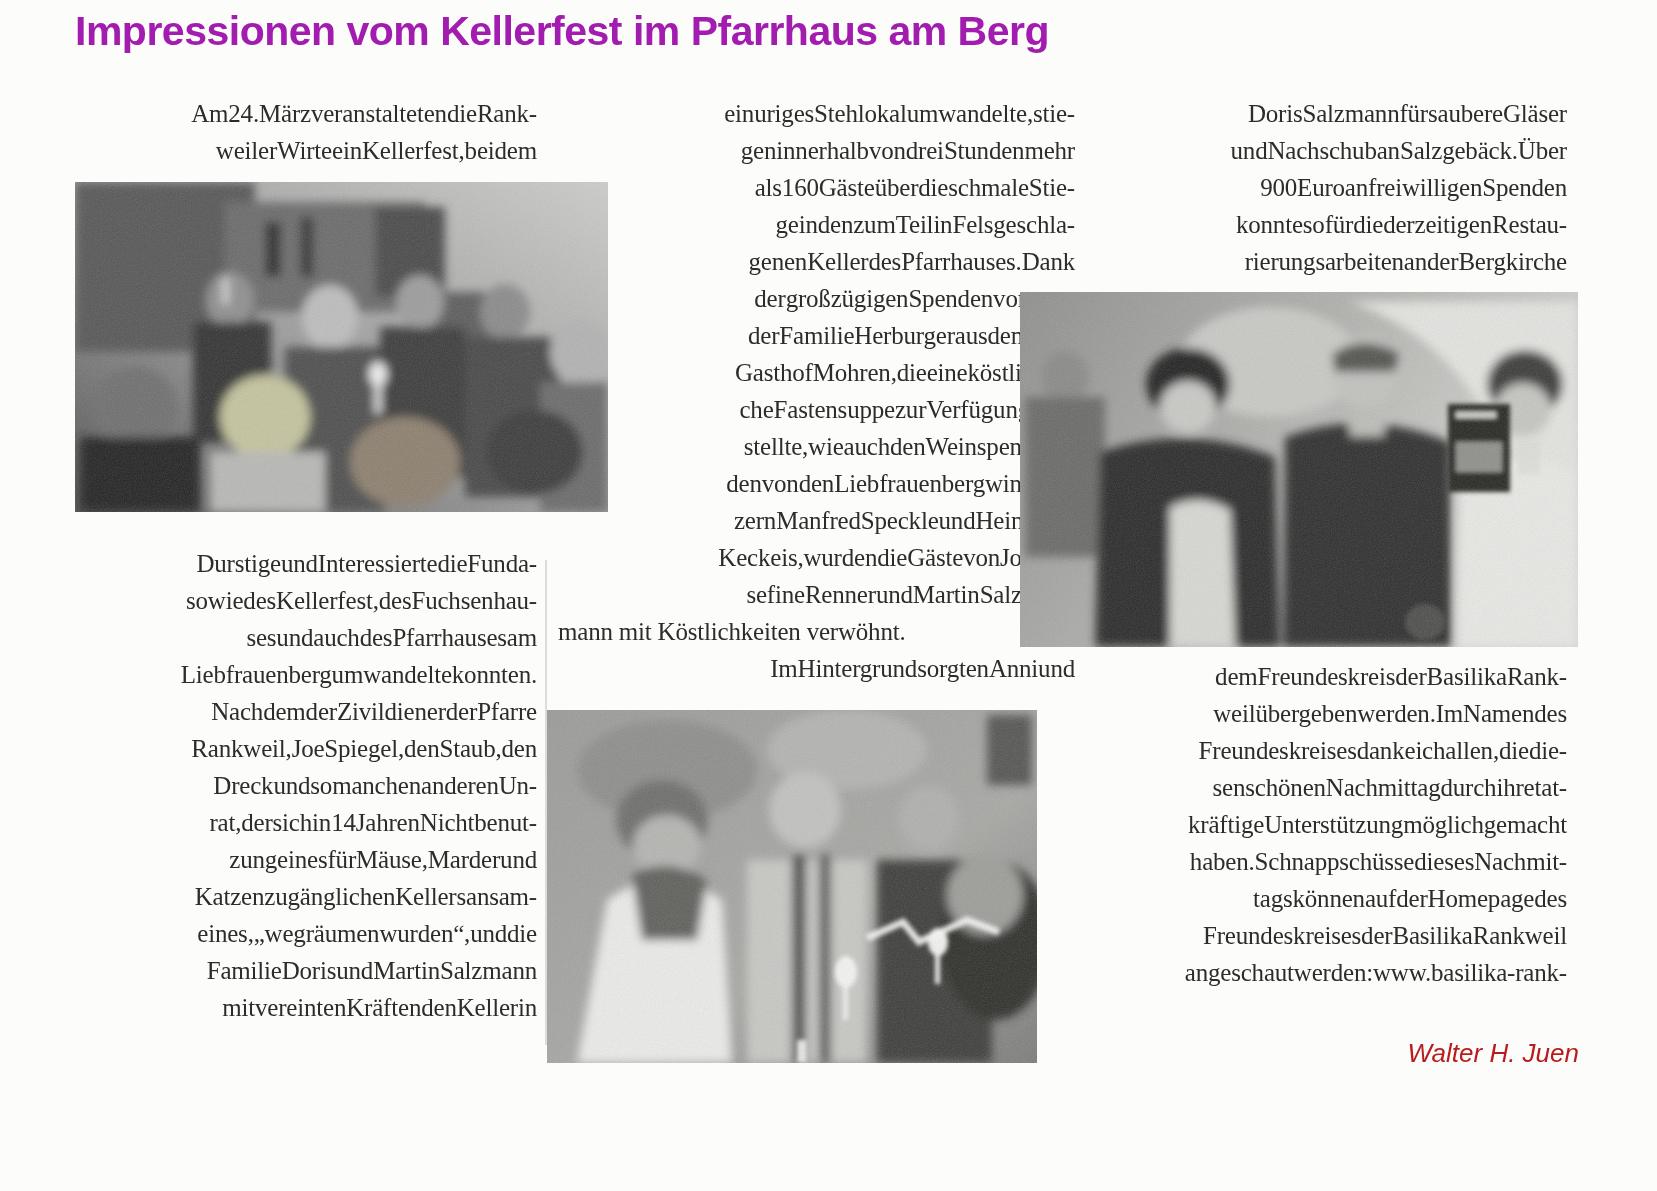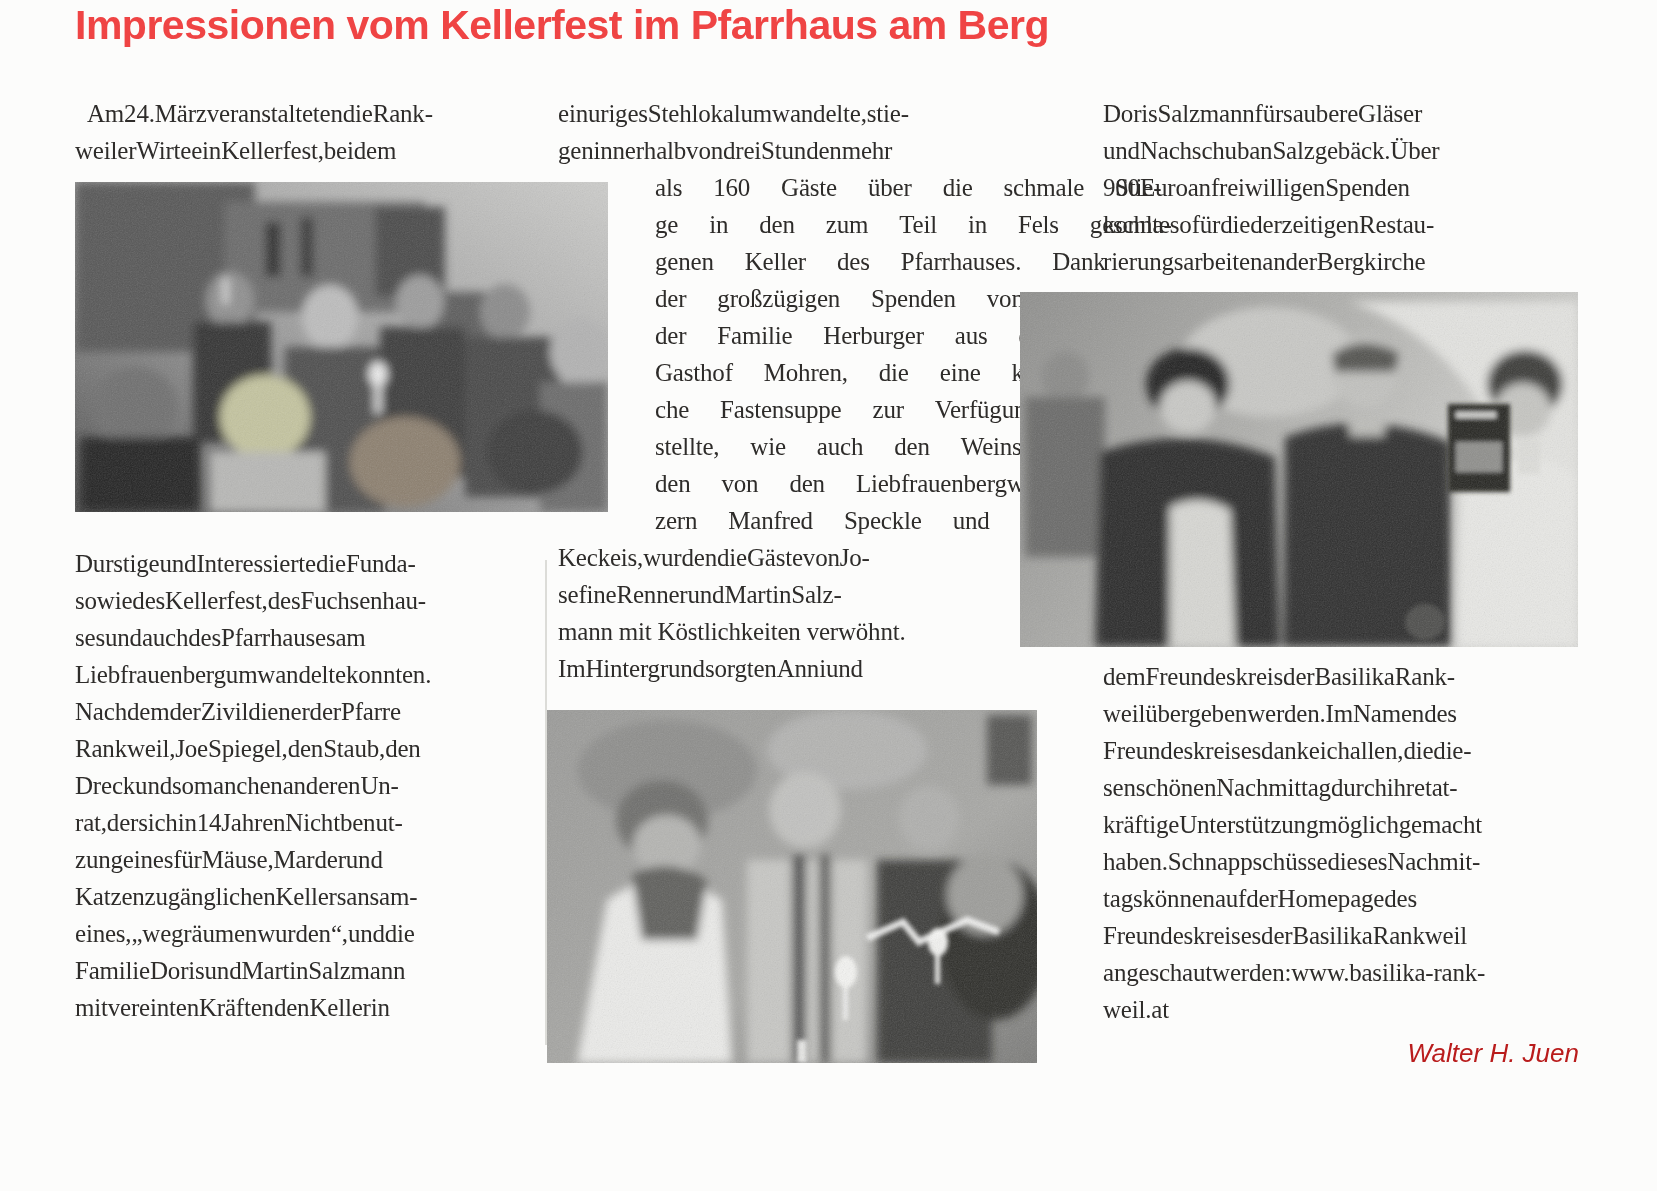--- a/index.html
+++ b/index.html
@@ -5,35 +5,35 @@
   html,body{margin:0;padding:0;background:#e8e8e6;}
   .page{
     position:relative;
     width:1657px;height:1191px;
     background:#fcfcfb;
     overflow:hidden;
     font-family:"Liberation Serif", serif;
     color:#2e2c2a;
   }
   .headline{
-    position:absolute;left:75px;top:2px;width:1400px;
+    position:absolute;left:75px;top:8px;width:1400px;
     font-family:"Liberation Sans", sans-serif;
     font-weight:bold;font-size:41px;letter-spacing:-0.5px;
-    color:#ef4444;white-space:nowrap;
+    color:#a21caf;white-space:nowrap;
   }
   .col{position:absolute;font-size:25px;letter-spacing:-0.2px;line-height:37px;}
   .c1t{left:75px;top:95px;width:462px;}
   .c1b{left:75px;top:545px;width:462px;}
   .c2 {left:558px;top:95px;width:517px;}
   .c3t{left:1103px;top:95px;width:464px;}
   .c3b{left:1103px;top:658px;width:464px;}
-  .ln{display:flex;justify-content:flex-start;height:37px;white-space:pre;}
+  .ln{display:flex;justify-content:flex-end;height:37px;white-space:pre;}
   .ln.noj{display:block;}
   .ln.firstind{padding-left:12px;}
-  .ln.indl{margin-left:97px;gap:31px;}
+  .ln.indl{margin-left:97px;}
   .ln.indr{margin-right:45px;}
   .photo{position:absolute;overflow:hidden;background:#9a9a9a;}
   .photo svg{display:block;width:100%;height:100%;}
   .p1{left:75px;top:182px;width:533px;height:330px;}
   .p2{left:547px;top:710px;width:490px;height:353px;}
   .p3{left:1020px;top:292px;width:558px;height:355px;}
   .author{
     position:absolute;left:1103px;top:1038px;width:476px;
     text-align:right;
     font-family:"Liberation Sans", sans-serif;
@@ -244,20 +244,19 @@
   <div class="col c3b">
       <div class="ln"><span>dem</span><span>Freundeskreis</span><span>der</span><span>Basilika</span><span>Rank-</span></div>
       <div class="ln"><span>weil</span><span>übergeben</span><span>werden.</span><span>Im</span><span>Namen</span><span>des</span></div>
       <div class="ln"><span>Freundeskreises</span><span>danke</span><span>ich</span><span>allen,</span><span>die</span><span>die-</span></div>
       <div class="ln"><span>sen</span><span>schönen</span><span>Nachmittag</span><span>durch</span><span>ihre</span><span>tat-</span></div>
       <div class="ln"><span>kräftige</span><span>Unterstützung</span><span>möglich</span><span>gemacht</span></div>
       <div class="ln"><span>haben.</span><span>Schnappschüsse</span><span>dieses</span><span>Nachmit-</span></div>
       <div class="ln"><span>tags</span><span>können</span><span>auf</span><span>der</span><span>Homepage</span><span>des</span></div>
       <div class="ln"><span>Freundeskreises</span><span>der</span><span>Basilika</span><span>Rankweil</span></div>
       <div class="ln"><span>angeschaut</span><span>werden:</span><span>www.basilika-rank-</span></div>
-      <div class="ln noj">weil.at</div>
     </div>
 
   <div class="author">Walter H. Juen</div>
 
   <div class="colrule"></div>
 
 </div>
 
 </body></html>

